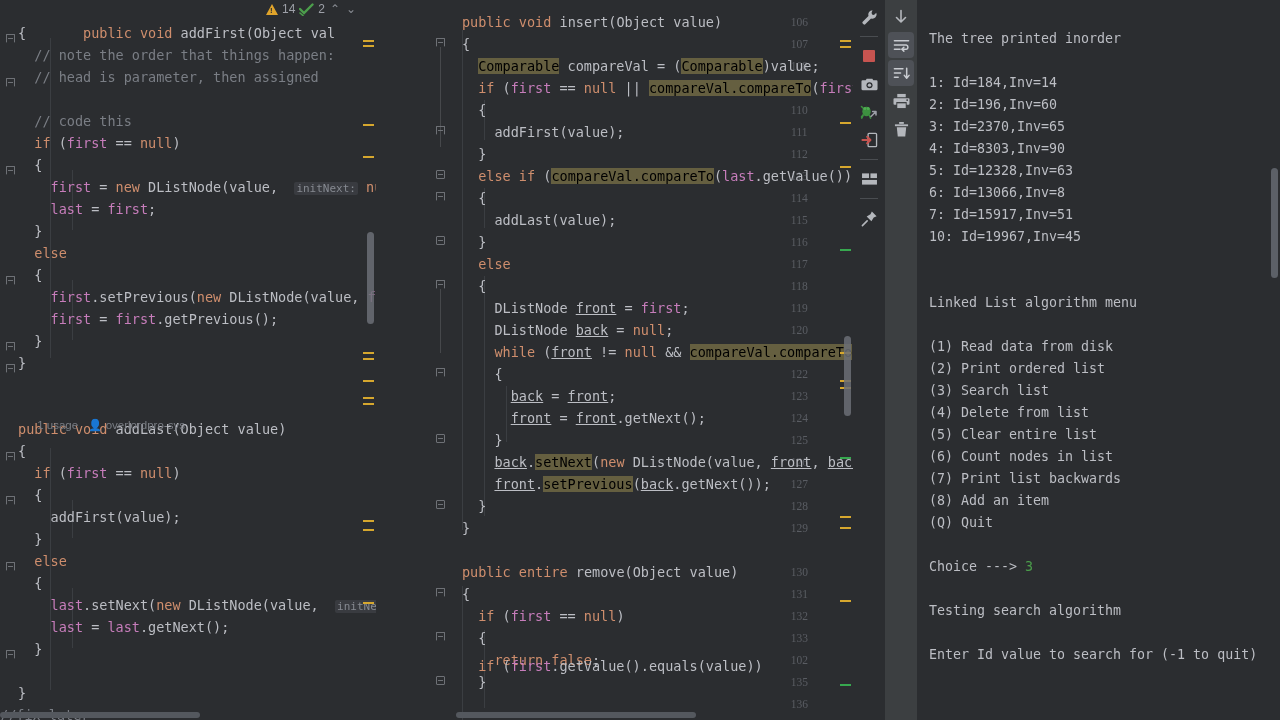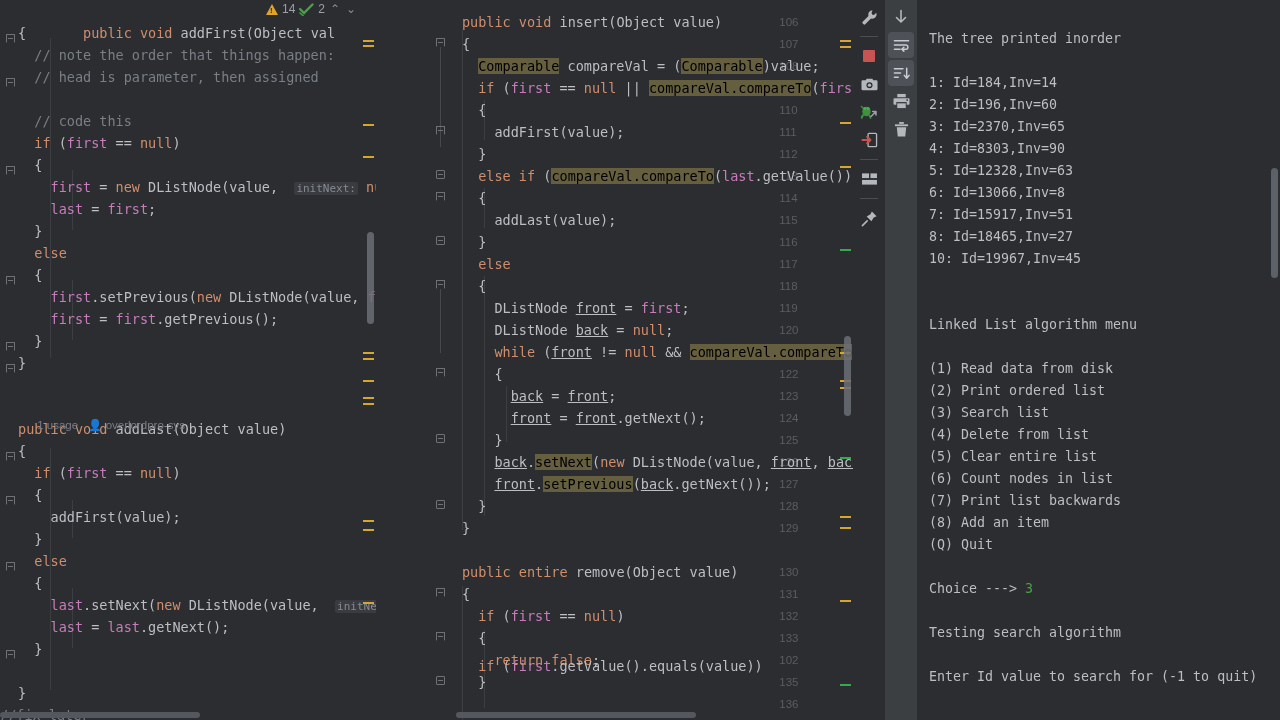--- a/index.html
+++ b/index.html
@@ -24,22 +24,22 @@
   .gutter-left { width: 26px; }
   .gutter-mid  { width: 80px; }
 
   .fold-col {
     position: absolute; top: 0; width: 20px; height: 100%;
   }
 
   .lineno {
     position: absolute; right: 34px;
     color: #5a5d63; font-size: 11.5px; line-height: 22px;
-    text-align: left; width: 40px;
-    font-family: Liberation Sans, sans-serif;
+    text-align: center; width: 40px;
+    font-family: Liberation Serif, serif;
     user-select: none;
   }
 
   .fold-mark {
     position: absolute; left: 0; width: 9px; height: 9px;
     border: 1px solid #6e7176; border-radius: 1px;
   }
   .fold-mark:after {
     content: ""; position: absolute; left: 1px; top: 3px;
     width: 5px; height: 1px; background: #6e7176;
@@ -452,21 +452,20 @@
     <div id="console-body">
         <div class="cline">The tree printed inorder</div>
         <div class="cline">&nbsp;</div>
         <div class="cline">1: Id=184,Inv=14</div>
         <div class="cline">2: Id=196,Inv=60</div>
         <div class="cline">3: Id=2370,Inv=65</div>
         <div class="cline">4: Id=8303,Inv=90</div>
         <div class="cline">5: Id=12328,Inv=63</div>
         <div class="cline">6: Id=13066,Inv=8</div>
         <div class="cline">7: Id=15917,Inv=51</div>
-        <div class="cline">8: Id=18465,Inv=27</div>
         <div class="cline">10: Id=19967,Inv=45</div>
         <div class="cline">&nbsp;</div>
         <div class="cline">&nbsp;</div>
         <div class="cline">Linked List algorithm menu</div>
         <div class="cline">&nbsp;</div>
         <div class="cline">(1) Read data from disk</div>
         <div class="cline">(2) Print ordered list</div>
         <div class="cline">(3) Search list</div>
         <div class="cline">(4) Delete from list</div>
         <div class="cline">(5) Clear entire list</div>

